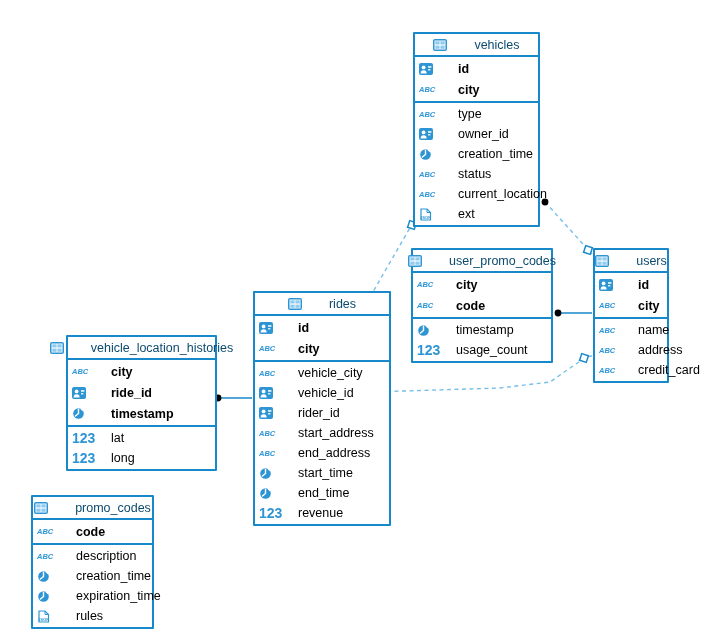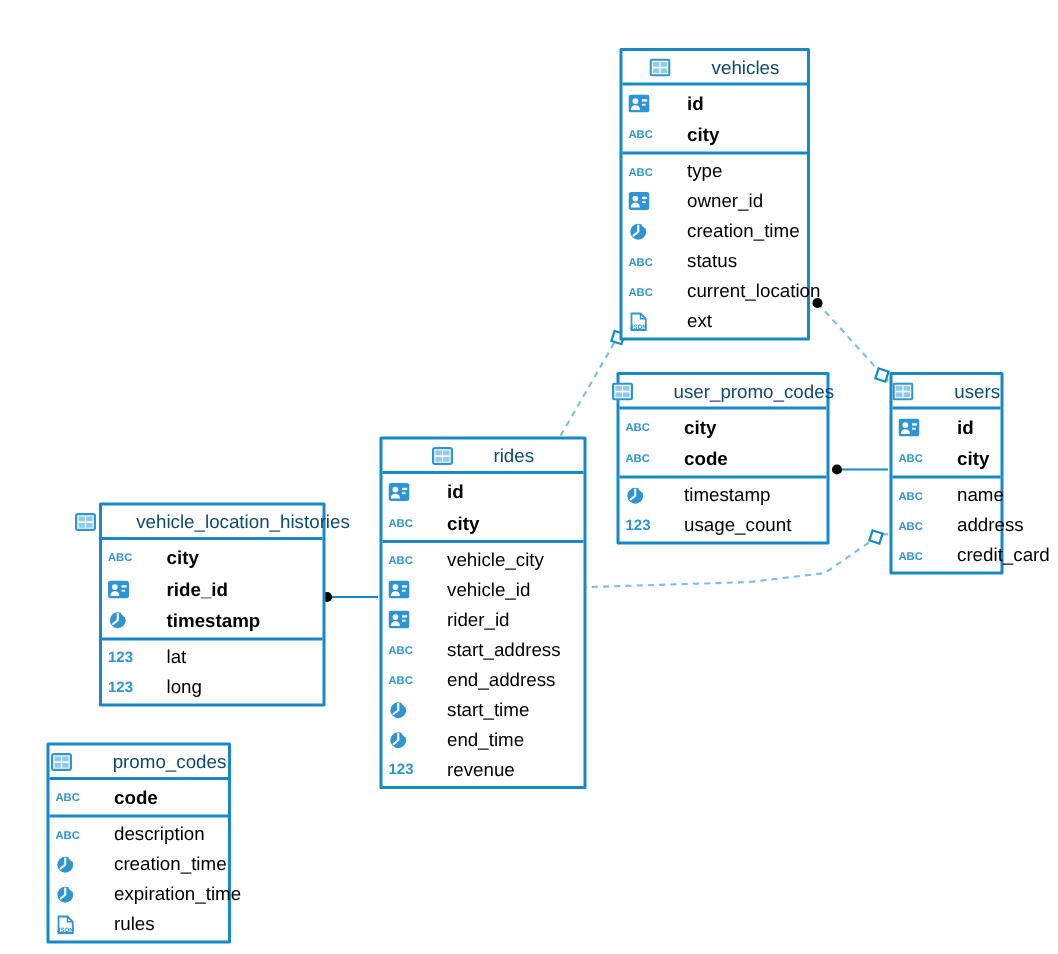--- a/index.html
+++ b/index.html
@@ -17,22 +17,22 @@
     justify-content:center;gap:22px;font-size:12.5px;color:#0c4a6e;white-space:nowrap;
   }
   .sec{padding:1px 0;}
   .sep{border-top:2px solid #1789ca;}
   .row{
     height:20px;display:flex;align-items:center;gap:20px;
     padding:0 4px 0 4px;font-size:12.5px;color:#000;white-space:nowrap;
   }
   .row.pk{font-weight:700;height:21px;}
   .icell{flex:0 0 19px;width:19px;display:flex;align-items:center;justify-content:flex-start;}
-  .tstr{font-size:7.5px;font-weight:700;color:#2e95d4;letter-spacing:0px;}
-  .tnum{font-size:10px;font-weight:700;color:#2e95d4;}
+  .tstr{font-size:7.5px;font-weight:700;color:#2e95d4;letter-spacing:0px;font-style:italic;}
+  .tnum{font-size:14px;font-weight:700;color:#2e95d4;}
   svg{display:block;}
 </style>
 </head>
 <body>
 
 <div id="canvas">
   <svg id="connections" xmlns="http://www.w3.org/2000/svg" viewBox="0 0 705 636">
       <g>
         <polyline points="370,297 415,219" fill="none" stroke="#76bfe9" stroke-width="1.4" stroke-dasharray="4 3.5"></polyline>
         <circle cx="370" cy="297" r="3.4" fill="#000000"></circle>

